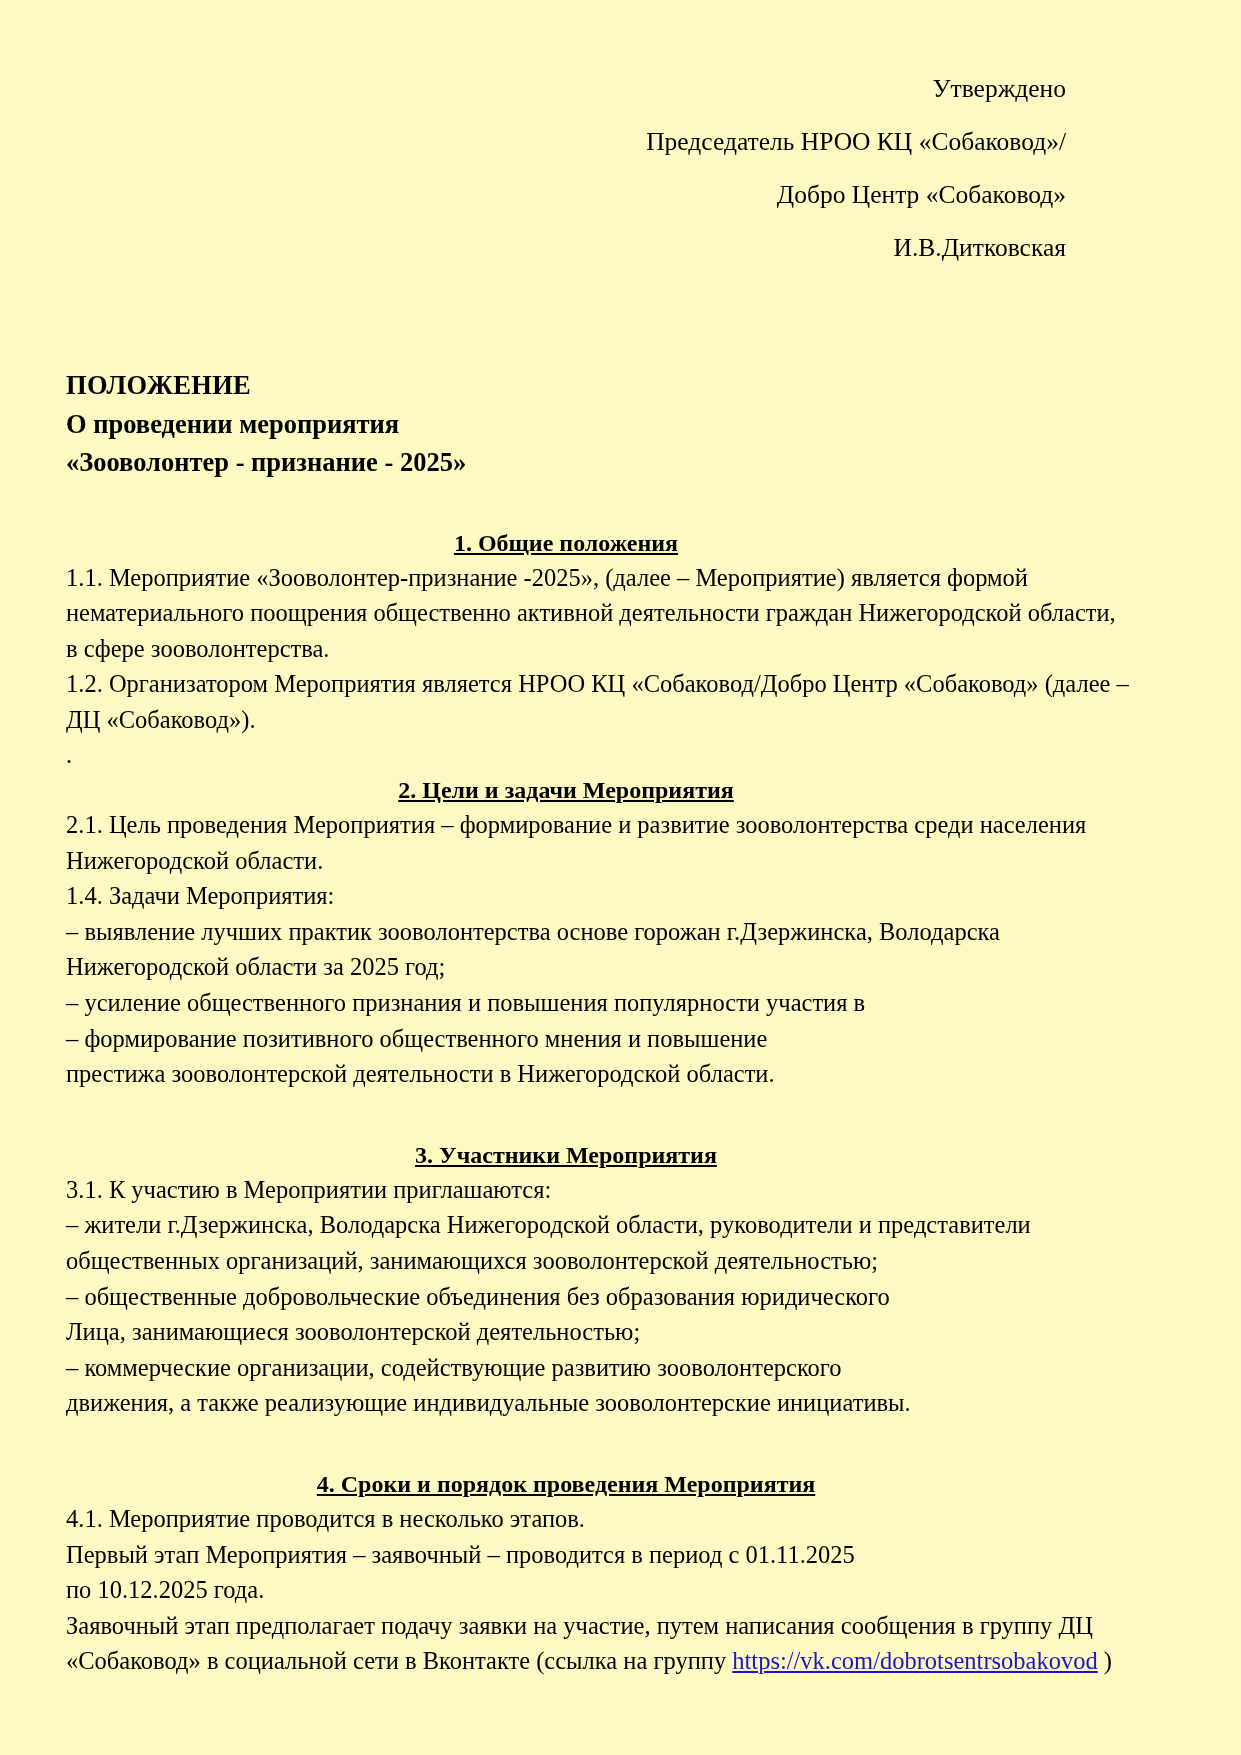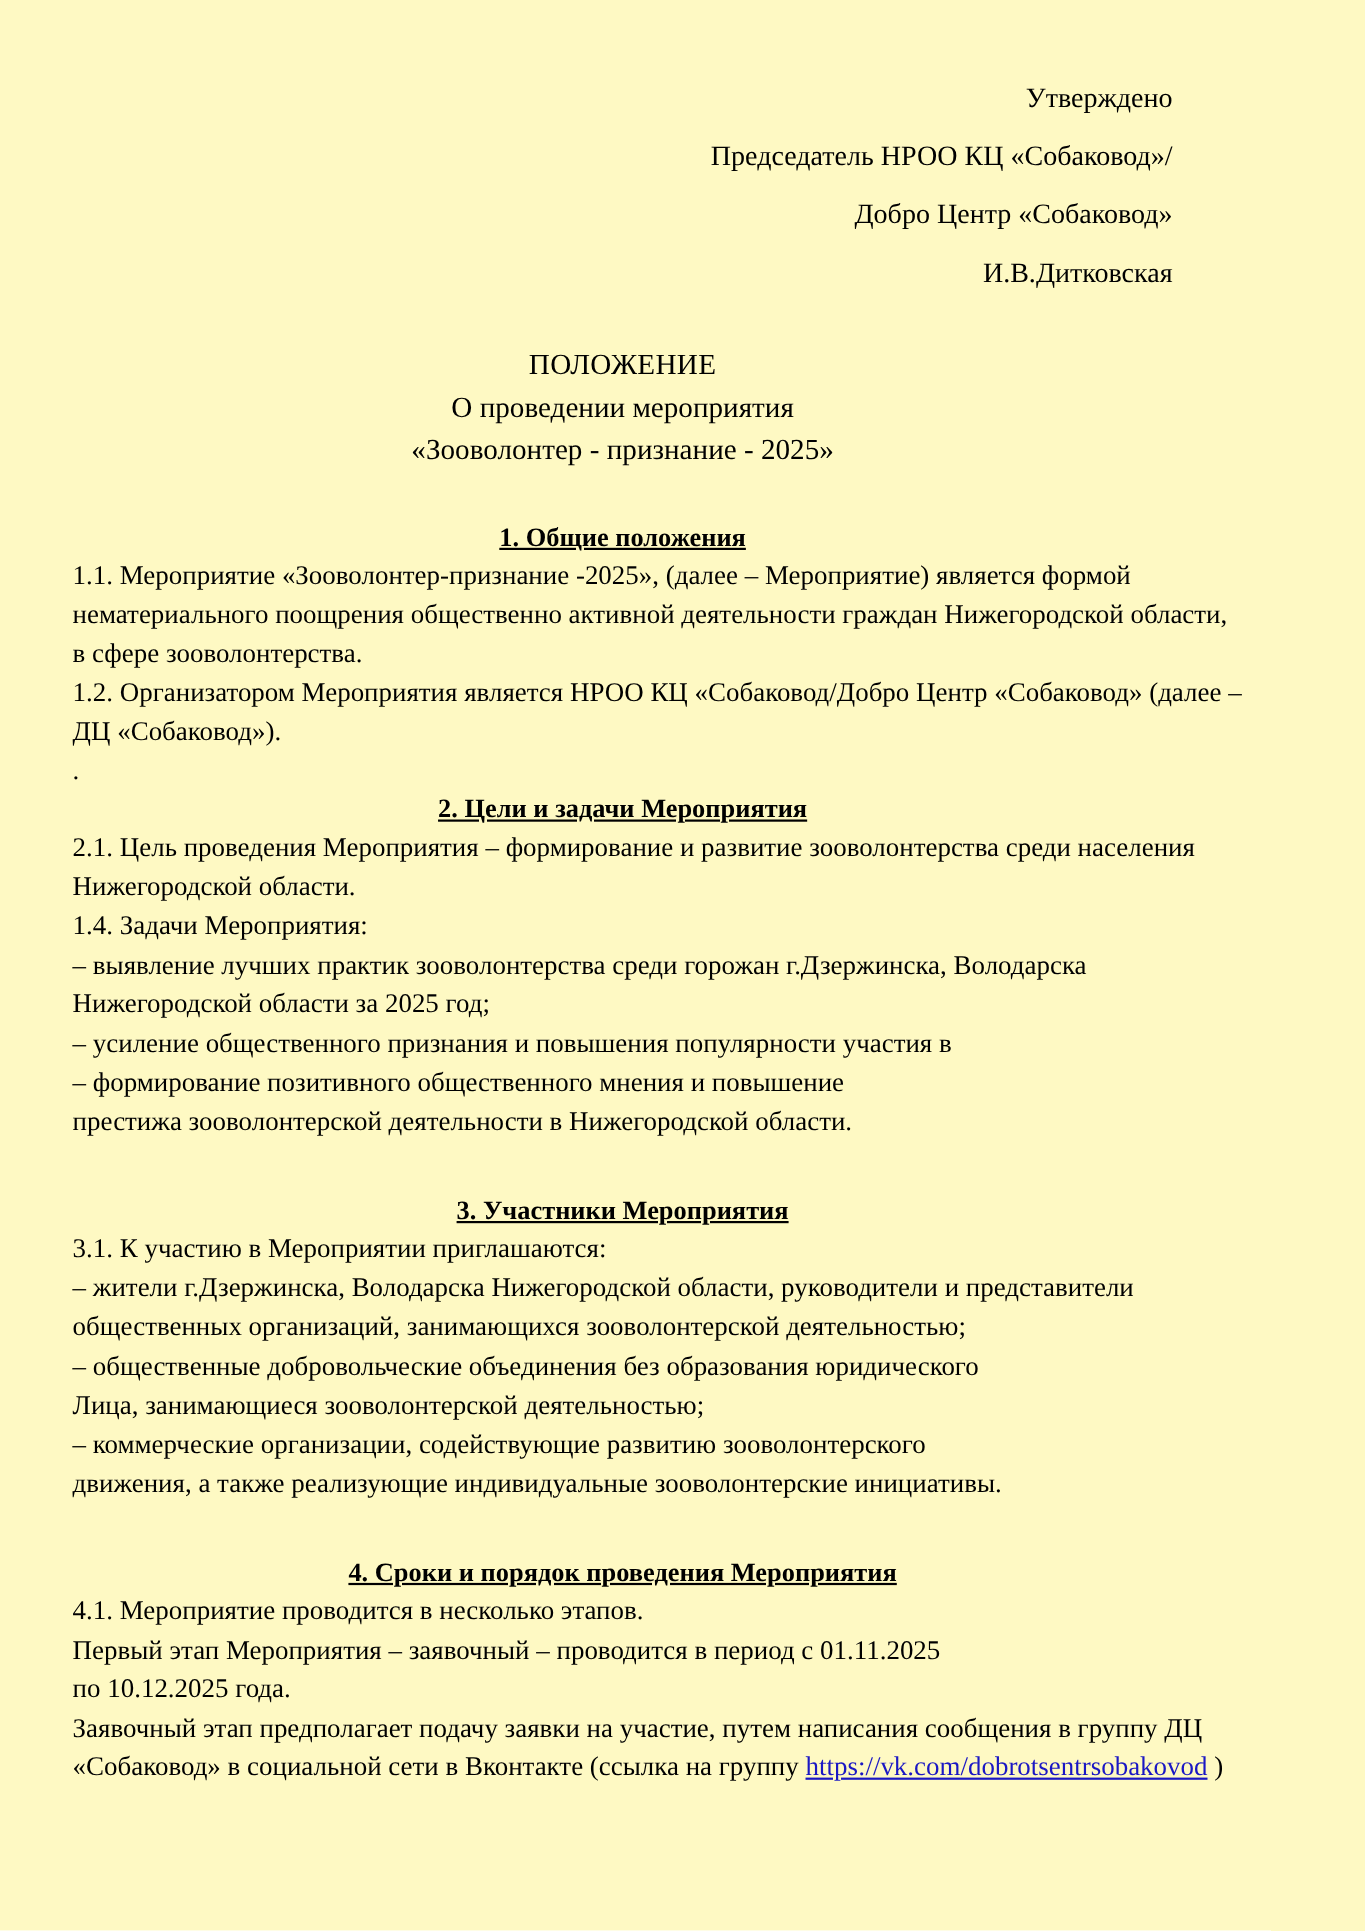--- a/index.html
+++ b/index.html
@@ -36,23 +36,23 @@
     text-align: right;
     font-size: 25.5px;
     line-height: 53px;
   }
   .approval .line {
     white-space: nowrap;
   }
 
   
   .doc-title {
-    margin-top: 38px;
-    text-align: center;
-    font-weight: normal;
+    margin-top: 92px;
+    text-align: left;
+    font-weight: bold;
     font-size: 26.5px;
     line-height: 38.5px;
   }
   .doc-title .t1 { letter-spacing: 0.3px; }
 
   
   .section {
     margin-top: 0;
   }
   .section-heading {
@@ -105,21 +105,21 @@
       <div class="para">1.2. Организатором Мероприятия является НРОО КЦ «Собаковод/Добро Центр «Собаковод» (далее –</div>
       <div class="para">ДЦ «Собаковод»).</div>
       <div class="para">.</div>
     </div>
 
     <div class="section">
       <div class="section-heading">2. Цели и задачи Мероприятия</div>
       <div class="para">2.1. Цель проведения Мероприятия – формирование и развитие зооволонтерства среди населения</div>
       <div class="para">Нижегородской области.</div>
       <div class="para"> 1.4. Задачи Мероприятия:</div>
-      <div class="para">– выявление лучших практик зооволонтерства среди горожан г.Дзержинска, Володарска</div>
+      <div class="para">– выявление лучших практик зооволонтерства основе горожан г.Дзержинска, Володарска</div>
       <div class="para">Нижегородской области за 2025 год;</div>
       <div class="para">– усиление общественного признания и повышения популярности участия в</div>
       <div class="para">– формирование позитивного общественного мнения и повышение</div>
       <div class="para">престижа зооволонтерской деятельности в Нижегородской области.</div>
     </div>
 
     <div class="gap-3"></div>
     <div class="section">
       <div class="section-heading">3. Участники Мероприятия</div>
       <div class="para">3.1. К участию в Мероприятии приглашаются:</div>

